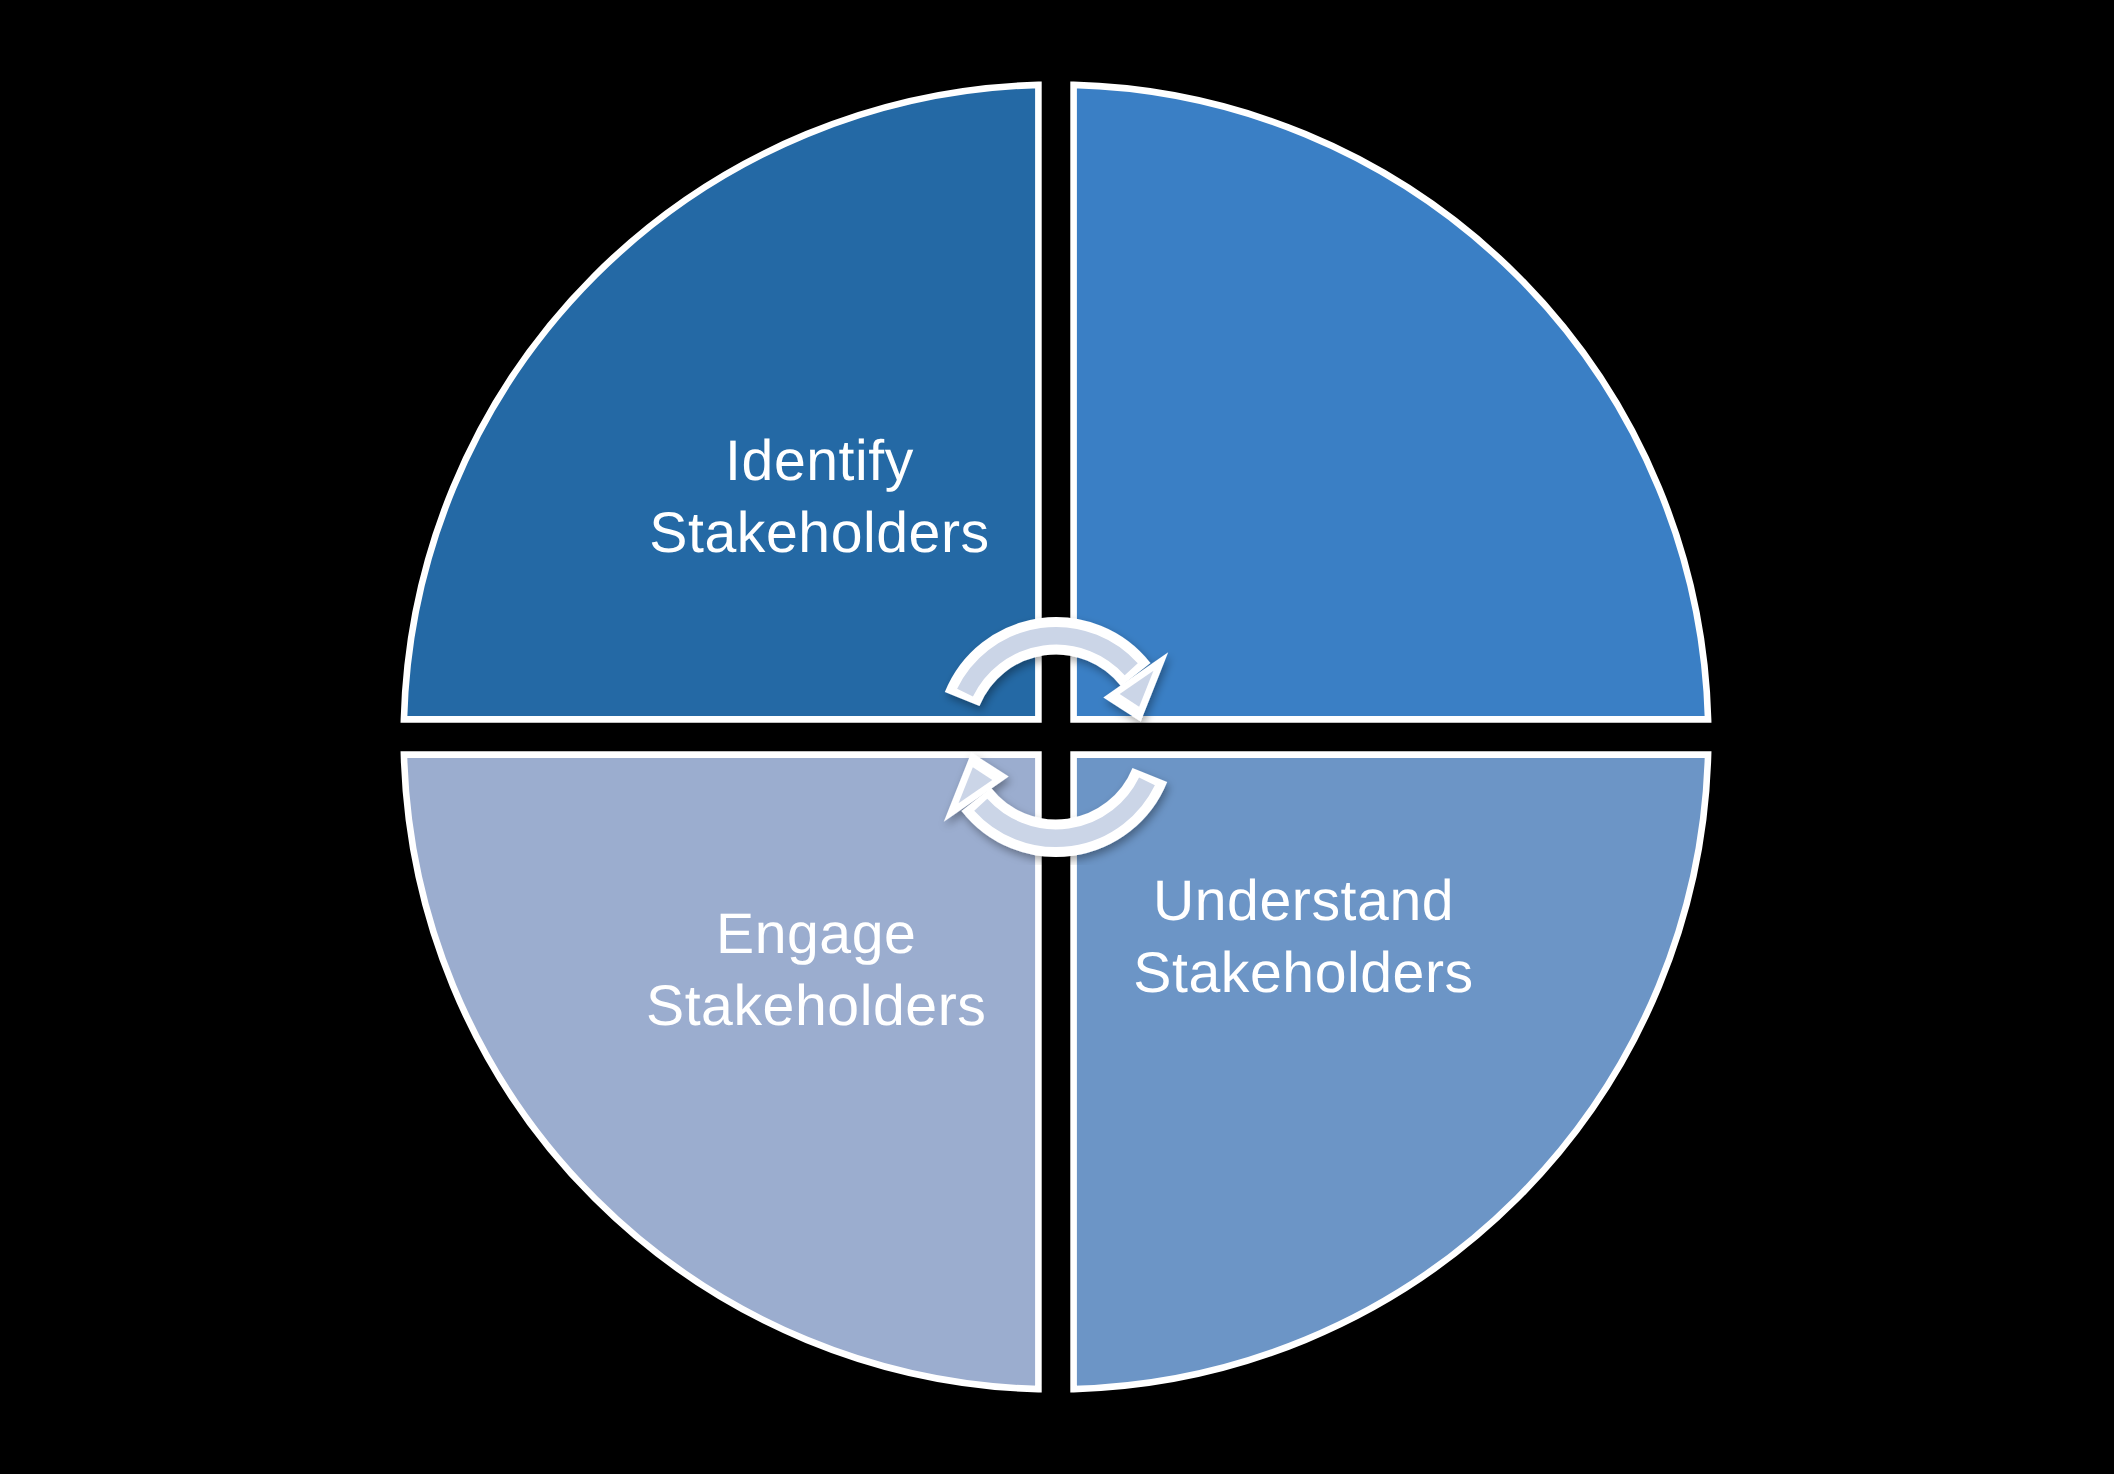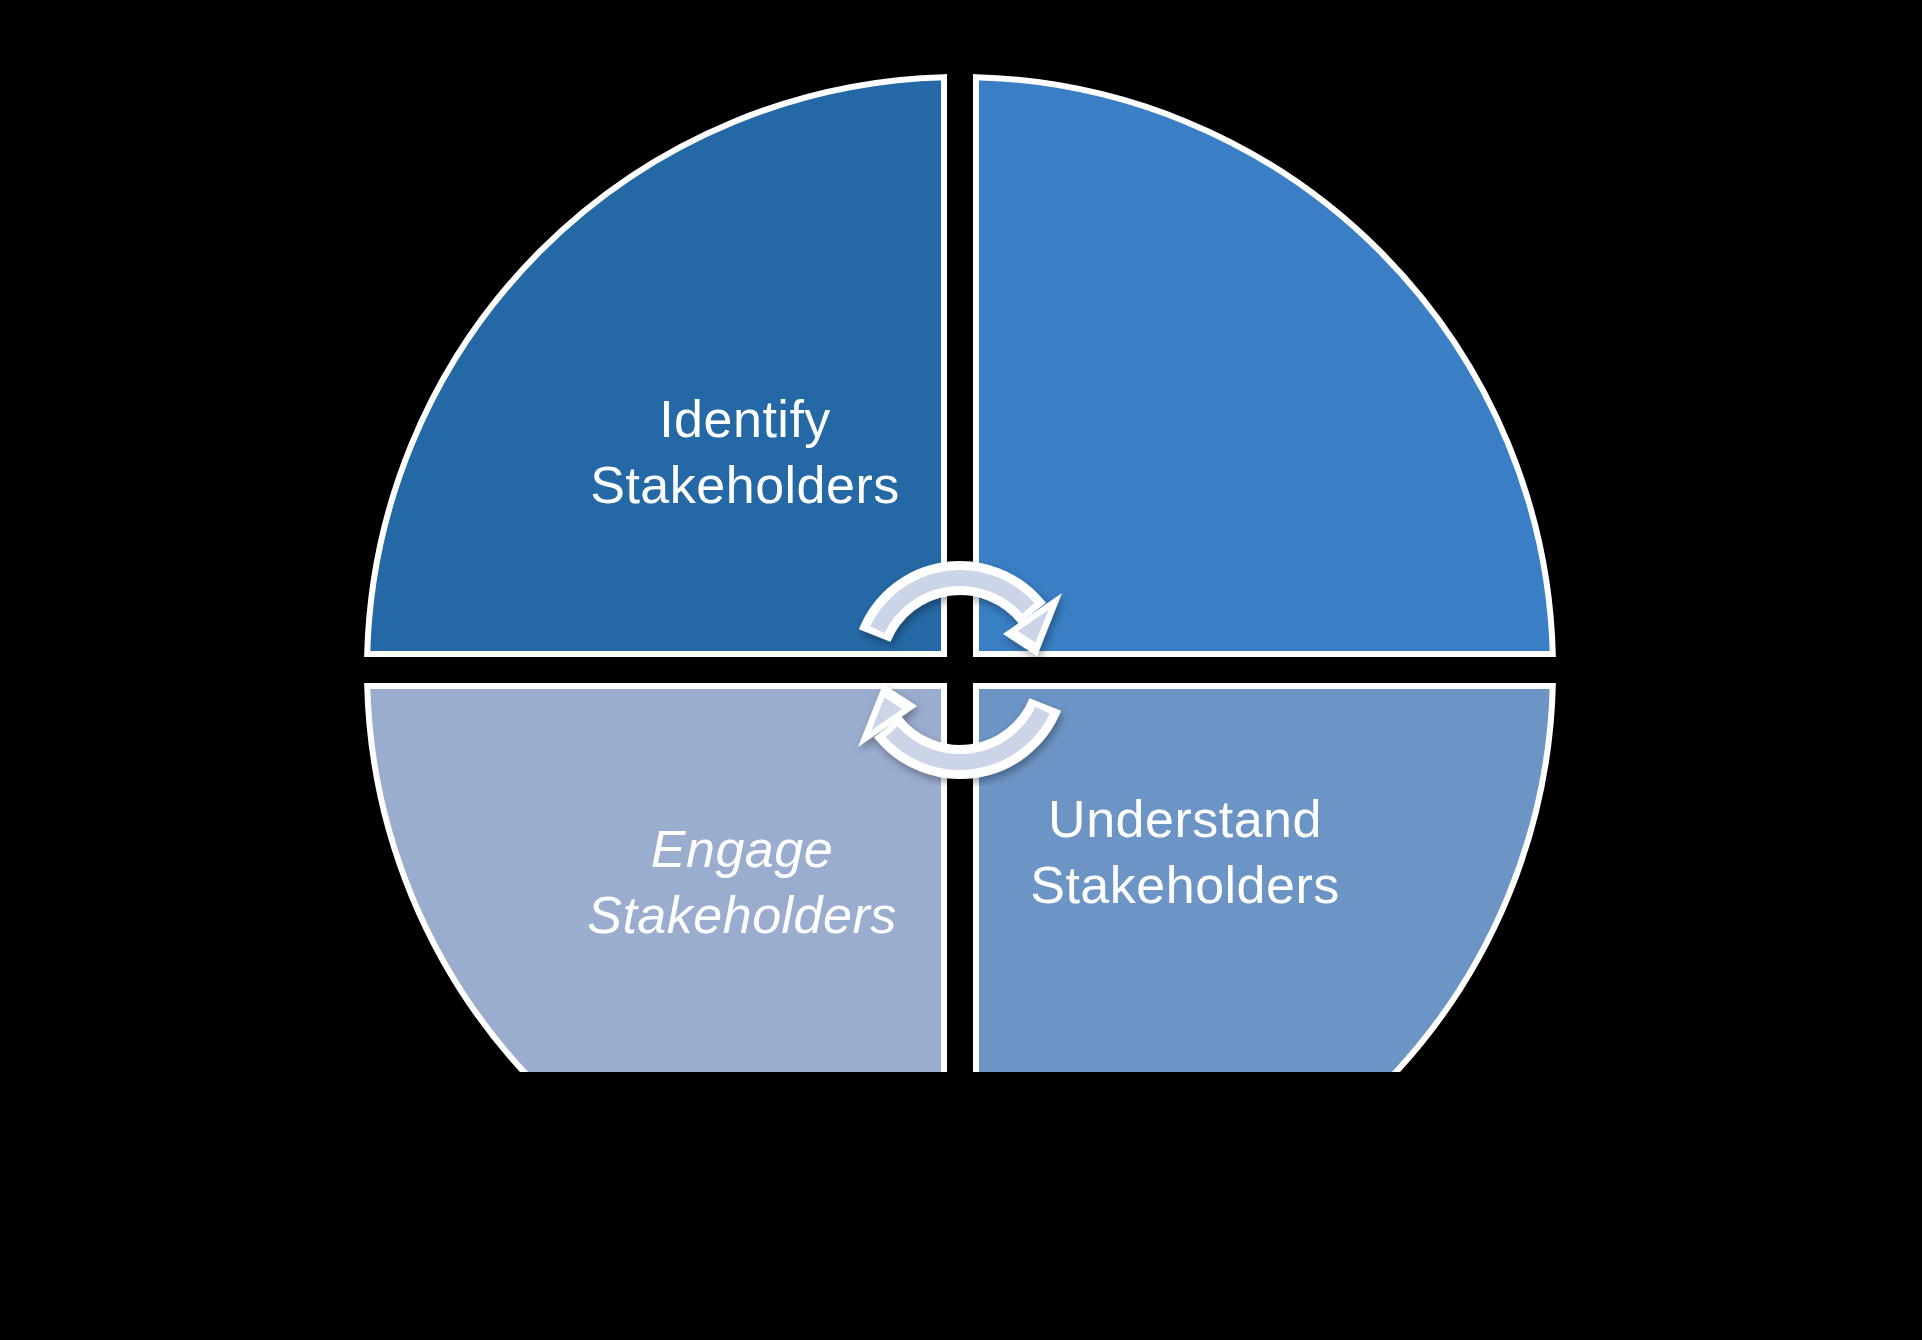--- a/index.html
+++ b/index.html
@@ -4,21 +4,21 @@
 <style>
   html, body {
     margin: 0;
     padding: 0;
     background: #000000;
     overflow: hidden;
   }
   .stage {
     position: relative;
     width: 1922px;
-    height: 1072px;
+    height: 1340px;
     background: #000000;
     font-family: "Liberation Sans", sans-serif;
   }
   .stage svg {
     position: absolute;
     left: 0;
     top: 0;
     width: 1922px;
     height: 1340px;
     display: block;
@@ -31,21 +31,21 @@
     font-weight: 300;
     line-height: 1.27;
     letter-spacing: 0.5px;
     text-align: center;
     white-space: pre-line;
     pointer-events: none;
   }
   .label-tl { left: 745px;  top: 452px; }
   .label-tr { left: 1184px; top: 452px; }
   .label-br { left: 1185px; top: 852px; }
-  .label-bl { left: 742px;  top: 882px; font-style: italic; }
+  .label-bl { left: 742px;  top: 882px; }
   .q-path { stroke: #FFFFFF; stroke-width: 6; }
   .arrow-outline-arc  { fill: none; stroke: #FFFFFF; stroke-width: 34; stroke-linecap: butt; }
   .arrow-fill-arc     { fill: none; stroke-width: 16; stroke-linecap: butt; }
   .arrow-outline-head { fill: #FFFFFF; }
 </style>
 </head>
 <body>
 
 <div class="stage">
 

